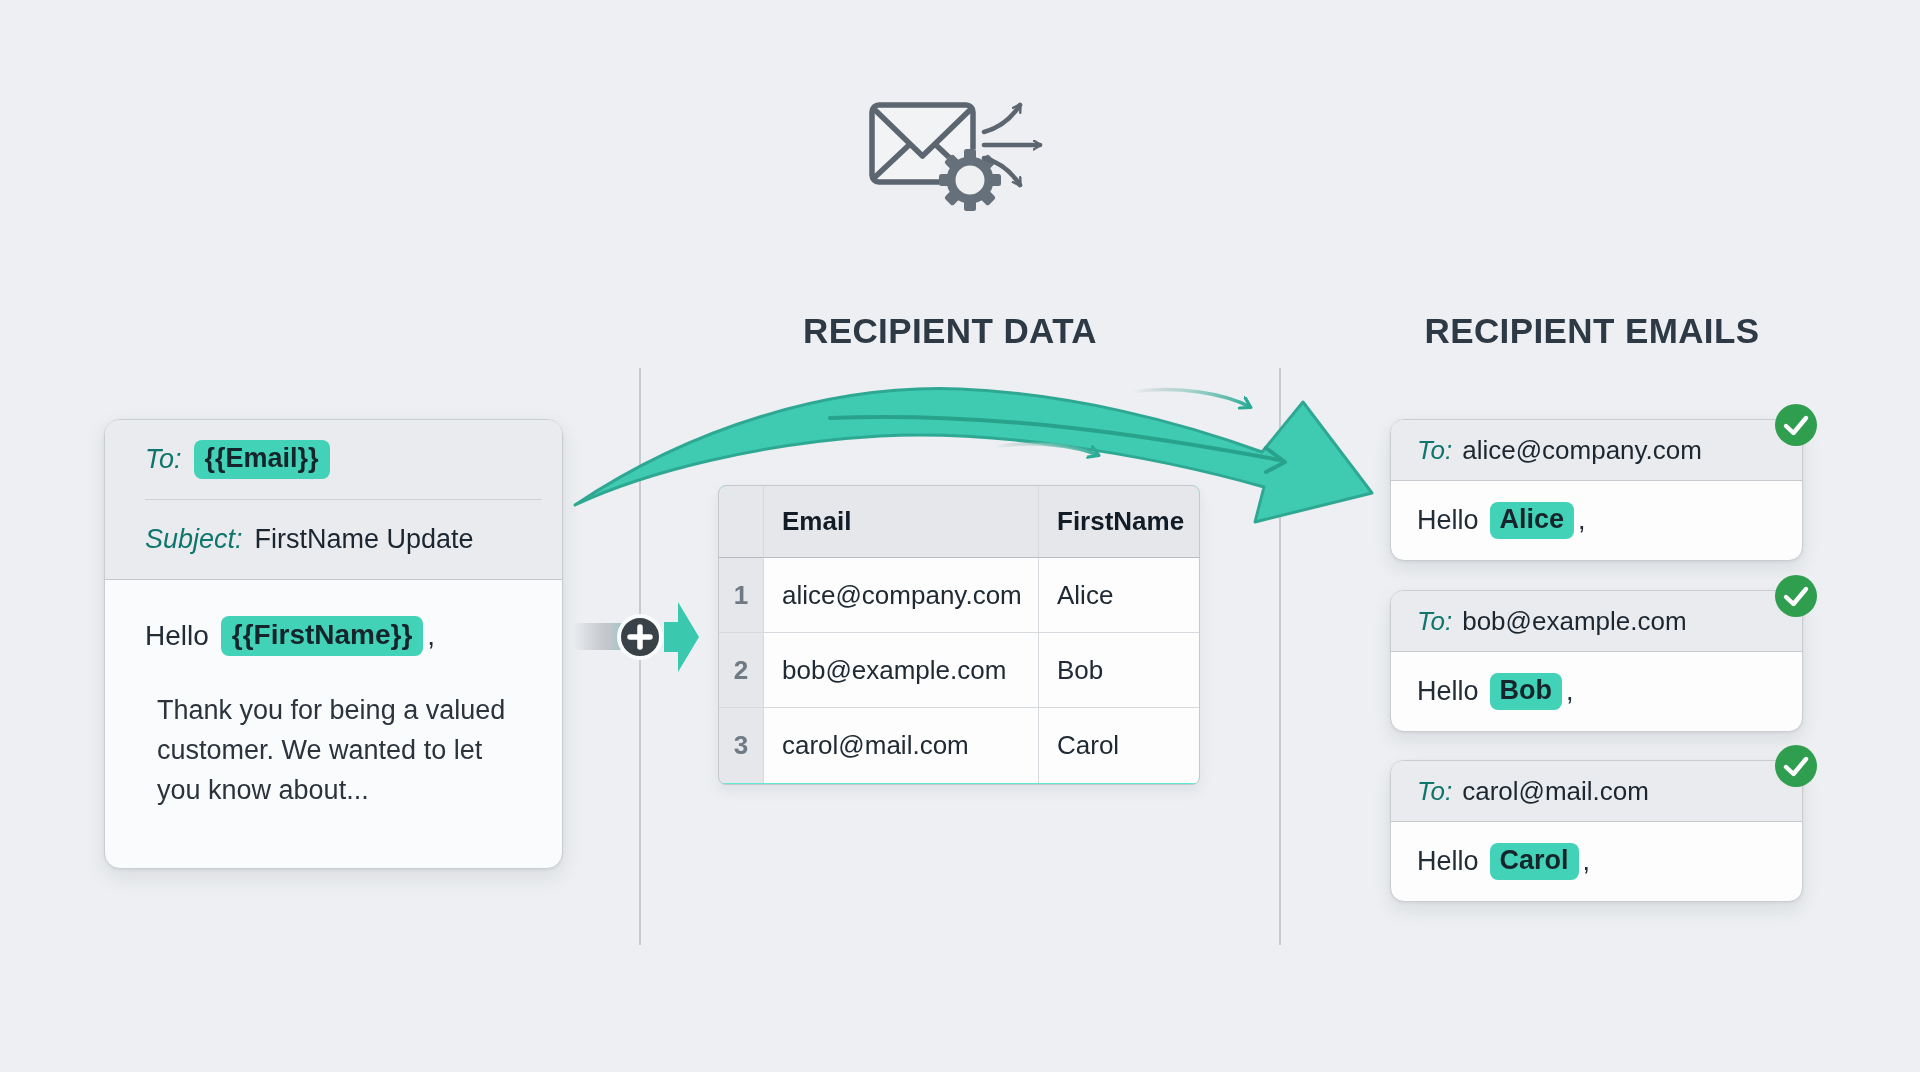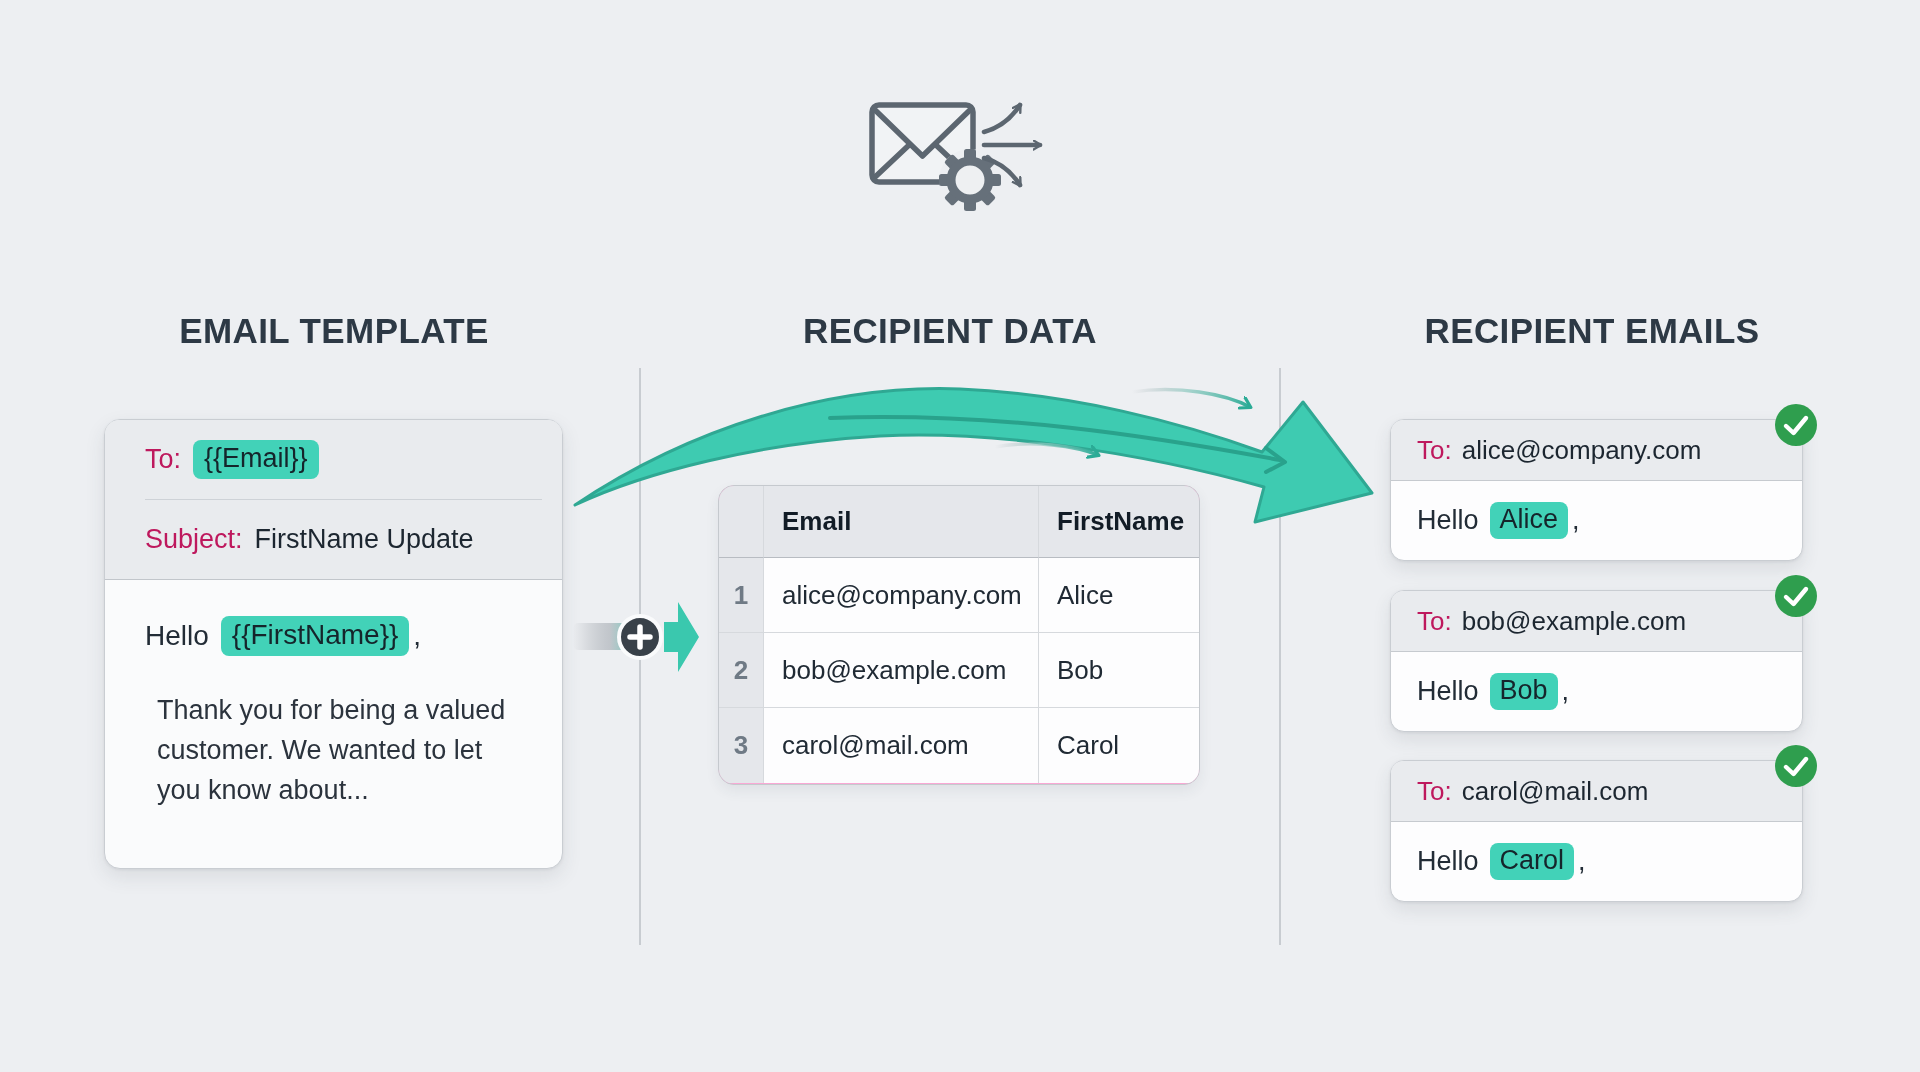--- a/index.html
+++ b/index.html
@@ -24,34 +24,34 @@
     background:#fafbfc;border:1.5px solid #c9cdd2;border-radius:16px;
     box-shadow:0 8px 20px rgba(45,57,69,.10),0 1px 3px rgba(45,57,69,.08);
     z-index:2;box-sizing:border-box;
   }
   .tc-header{
     height:160px;background:#e9ebee;border-bottom:1.5px solid #c2c6cb;
     border-radius:14px 14px 0 0;box-sizing:border-box;
   }
   .tc-row{height:79px;display:flex;align-items:center;padding-left:40px;font-size:27px;}
   .tc-divider{height:1px;background:#ced2d7;margin:0 20px 0 40px;}
-  .label{color:#be185d;margin-right:12px;}
+  .label{color:#0f766e;margin-right:12px;font-style:italic;}
   .value{color:#1c2630;}
   .chip{
-    display:inline-block;background:#42d2b8;color:#15252b;font-weight:400;
+    display:inline-block;background:#42d2b8;color:#15252b;font-weight:700;
     padding:3px 11px 5px;border-radius:8px;
   }
   .tc-body{padding:36px 40px 0;}
   .greeting{font-size:28px;color:#222c36;display:flex;align-items:center;}
   .greeting .pre{margin-right:12px;} .greeting .suf{margin-left:4px;}
   .body-text{margin:34px 12px 0;font-size:27px;line-height:40px;color:#2b333d;max-width:378px;}
   
   .rtable{
     position:absolute;left:718px;top:485px;width:482px;height:300px;
-    background:#f9a8d4;border:1.5px solid #c5c9ce;border-radius:16px;
+    background:#5eead4;border:1.5px solid #c5c9ce;border-radius:8px;
     overflow:hidden;z-index:2;box-sizing:border-box;
     display:grid;grid-template-columns:45px 275px 1fr;grid-template-rows:72px 75px 75px 75px;
     box-shadow:0 6px 14px rgba(45,57,69,.07);
   }
   .cell{display:flex;align-items:center;font-size:26px;box-sizing:border-box;
         border-right:1px solid #d6d9dd;border-bottom:1px solid #d6d9dd;background:#fdfdfe;color:#202a34;padding-left:18px;}
   .cell.last-col{border-right:none;}
   .cell.last-row{border-bottom:none;}
   .cell.head{background:#e5e7eb;font-weight:700;color:#121c26;border-bottom:1px solid #b8bcc2;}
   .cell.rnum{background:#e5e7eb;color:#6f7a85;font-weight:700;justify-content:center;padding-left:0;}
@@ -107,21 +107,20 @@
       </g>
       <circle cx="112" cy="104" r="19" fill="#eef0f2" stroke="#66707a" stroke-width="9"></circle>
     </g>
     <g fill="none" stroke="#5c6670" stroke-width="4.6" stroke-linecap="round">
       <path d="M126,56 C141,52 153,43 162,29" marker-end="url(#gh)"></path>
       <path d="M126,69 L182,69" marker-end="url(#gh)"></path>
       <path d="M126,82 C141,86 153,95 162,109" marker-end="url(#gh)"></path>
     </g>
   </svg>
 
-  <div class="col-title t1">EMAIL TEMPLATE</div>
   <div class="col-title t2">RECIPIENT DATA</div>
   <div class="col-title t3">RECIPIENT EMAILS</div>
 
   <div class="vdiv vdiv1"></div>
   <div class="vdiv vdiv2"></div>
 
   <section class="template-card">
     <div class="tc-header">
       <div class="tc-row">
         <span class="label">To:</span>

